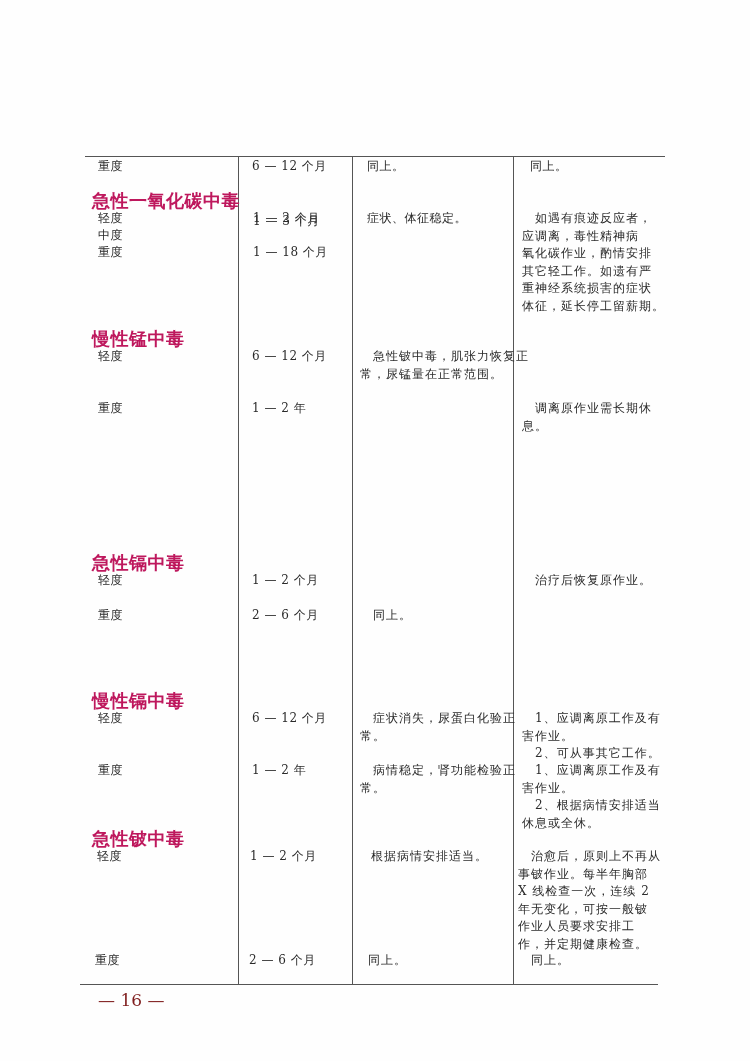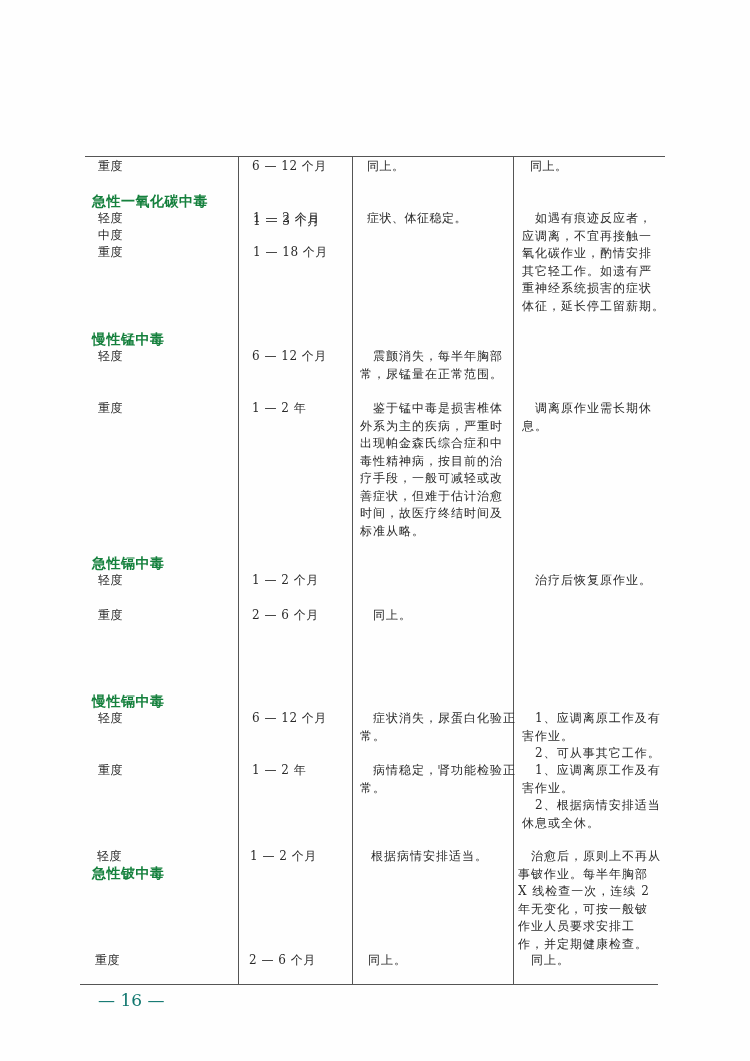--- a/index.html
+++ b/index.html
@@ -2,23 +2,23 @@
 <html><head>
   <meta charset="utf-8">
   <style>
     html, body { margin: 0; padding: 0; background: #ffffff; }
     body { width: 750px; height: 1061px; position: relative; overflow: hidden;
       font-family: "DejaVu Serif", "Liberation Serif", serif; color: #2a2a2a; }
     .page { position: absolute; left: 0; top: 0; width: 750px; height: 1061px; background: #fefefe; text-decoration: underline; }
     .hline { position: absolute; height: 1px; background: #555; }
     .vline { position: absolute; width: 1px; background: #555; }
     .t { position: absolute; font-size: 12px; line-height: 17px; white-space: nowrap; letter-spacing: 0.5px; }
-    .h { position: absolute; font-size: 14px; line-height: 18px; white-space: nowrap; font-weight: bold; color: #15803d; letter-spacing: 0.5px; text-align: center; }
+    .h { position: absolute; font-size: 18px; line-height: 18px; white-space: nowrap; font-weight: bold; color: #be185d; letter-spacing: 0.5px; text-align: center; }
     .p { position: absolute; font-size: 12px; line-height: 17.5px; white-space: pre-line; letter-spacing: 1px; }
-    .pagenum { position: absolute; font-size: 17px; line-height: 20px; white-space: nowrap; color: #0f766e; }
+    .pagenum { position: absolute; font-size: 17px; line-height: 20px; white-space: nowrap; color: #7f1d1d; }
   </style>
 </head>
 <body>
 
 <div class="page">
 
   <div class="hline" style="left:85px; top:156px; width:580px;"></div>
   <div class="hline" style="left:80px; top:984px; width:578px;"></div>
   <div class="vline" style="left:238px; top:156px; height:829px;"></div>
   <div class="vline" style="left:352px; top:156px; height:829px;"></div>
@@ -31,42 +31,34 @@
 
   <div class="h" style="left:92px; top:192px;">急性一氧化碳中毒</div>
   <div class="t" style="left:98px; top:210px;">轻度</div>
   <div class="t" style="left:253px; top:210px;">1 — 2 个月</div>
   <div class="t" style="left:98px; top:227px;">中度</div>
   <div class="t" style="left:253px; top:213px;text-align:center;">1 — 3 个月</div>
   <div class="t" style="left:98px; top:244px;">重度</div>
   <div class="t" style="left:253px; top:244px;">1 — 18 个月</div>
   <div class="t" style="left:367px; top:210px;">症状、体征稳定。</div>
   <div class="p" style="left:522px; top:210px;">　如遇有痕迹反应者，
-应调离，不宜再接触一
+应调离，毒性精神病
 氧化碳作业，酌情安排
 其它轻工作。如遗有严
 重神经系统损害的症状
 体征，延长停工留薪期。</div>
 
   <div class="h" style="left:92px; top:330px;">慢性锰中毒</div>
   <div class="t" style="left:98px; top:348px;">轻度</div>
   <div class="t" style="left:252px; top:348px;">6 — 12 个月</div>
-  <div class="p" style="left:360px; top:348px;">　震颤消失，每半年胸部
+  <div class="p" style="left:360px; top:348px;">　急性铍中毒，肌张力恢复正
 常，尿锰量在正常范围。</div>
 
   <div class="t" style="left:98px; top:400px;">重度</div>
   <div class="t" style="left:252px; top:400px;">1 — 2 年</div>
-  <div class="p" style="left:360px; top:400px;">　鉴于锰中毒是损害椎体
-外系为主的疾病，严重时
-出现帕金森氏综合症和中
-毒性精神病，按目前的治
-疗手段，一般可减轻或改
-善症状，但难于估计治愈
-时间，故医疗终结时间及
-标准从略。</div>
   <div class="p" style="left:522px; top:400px;">　调离原作业需长期休
 息。</div>
 
   <div class="h" style="left:92px; top:554px;">急性镉中毒</div>
   <div class="t" style="left:98px; top:572px;">轻度</div>
   <div class="t" style="left:252px; top:572px;">1 — 2 个月</div>
   <div class="p" style="left:522px; top:572px;">　治疗后恢复原作业。</div>
 
   <div class="t" style="left:98px; top:607px;">重度</div>
   <div class="t" style="left:252px; top:607px;">2 — 6 个月</div>
@@ -83,21 +75,21 @@
 
   <div class="t" style="left:98px; top:762px;">重度</div>
   <div class="t" style="left:252px; top:762px;">1 — 2 年</div>
   <div class="p" style="left:360px; top:762px;">　病情稳定，肾功能检验正
 常。</div>
   <div class="p" style="left:522px; top:762px;">　1、应调离原工作及有
 害作业。
 　2、根据病情安排适当
 休息或全休。</div>
 
-  <div class="h" style="left:92px; top:830px;margin-top:34px;">急性铍中毒</div>
+  <div class="h" style="left:92px; top:830px;">急性铍中毒</div>
   <div class="t" style="left:97px; top:848px;">轻度</div>
   <div class="t" style="left:250px; top:848px;">1 — 2 个月</div>
   <div class="p" style="left:358px; top:848px;">　根据病情安排适当。</div>
   <div class="p" style="left:518px; top:848px;">　治愈后，原则上不再从
 事铍作业。每半年胸部
 X 线检查一次，连续 2
 年无变化，可按一般铍
 作业人员要求安排工
 作，并定期健康检查。</div>
 

